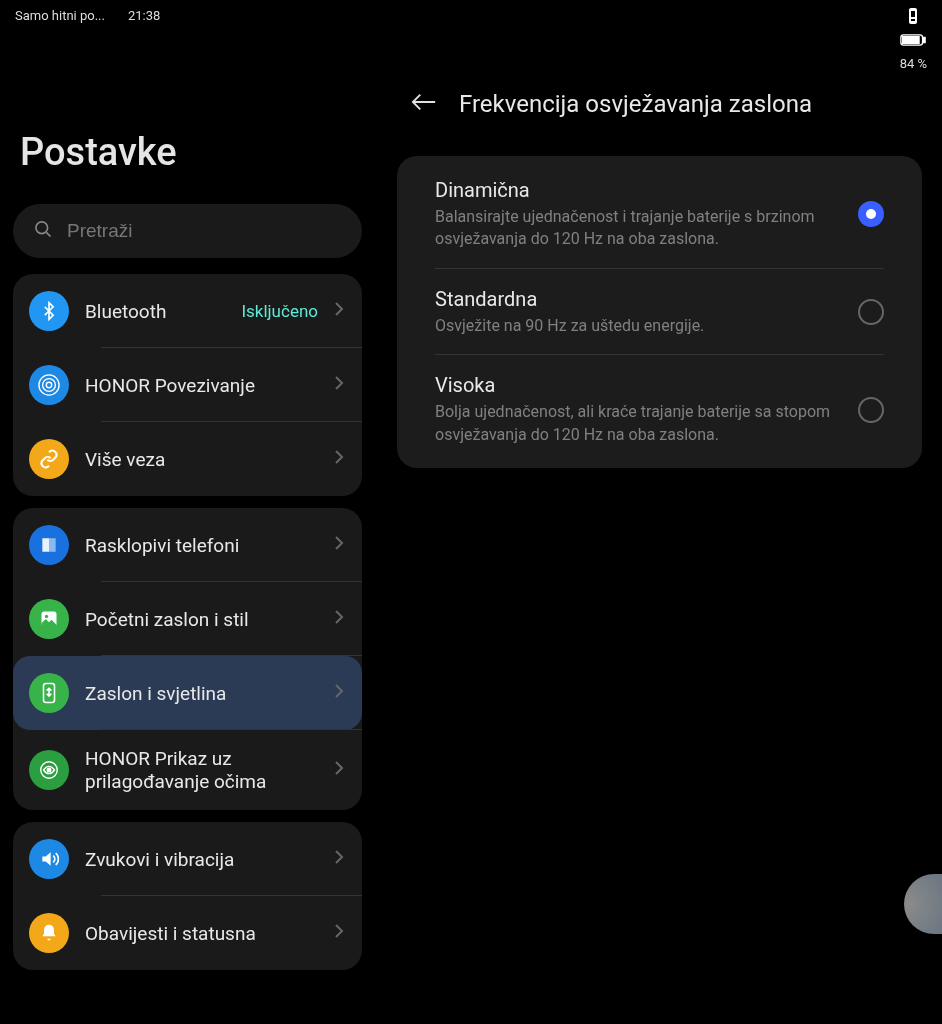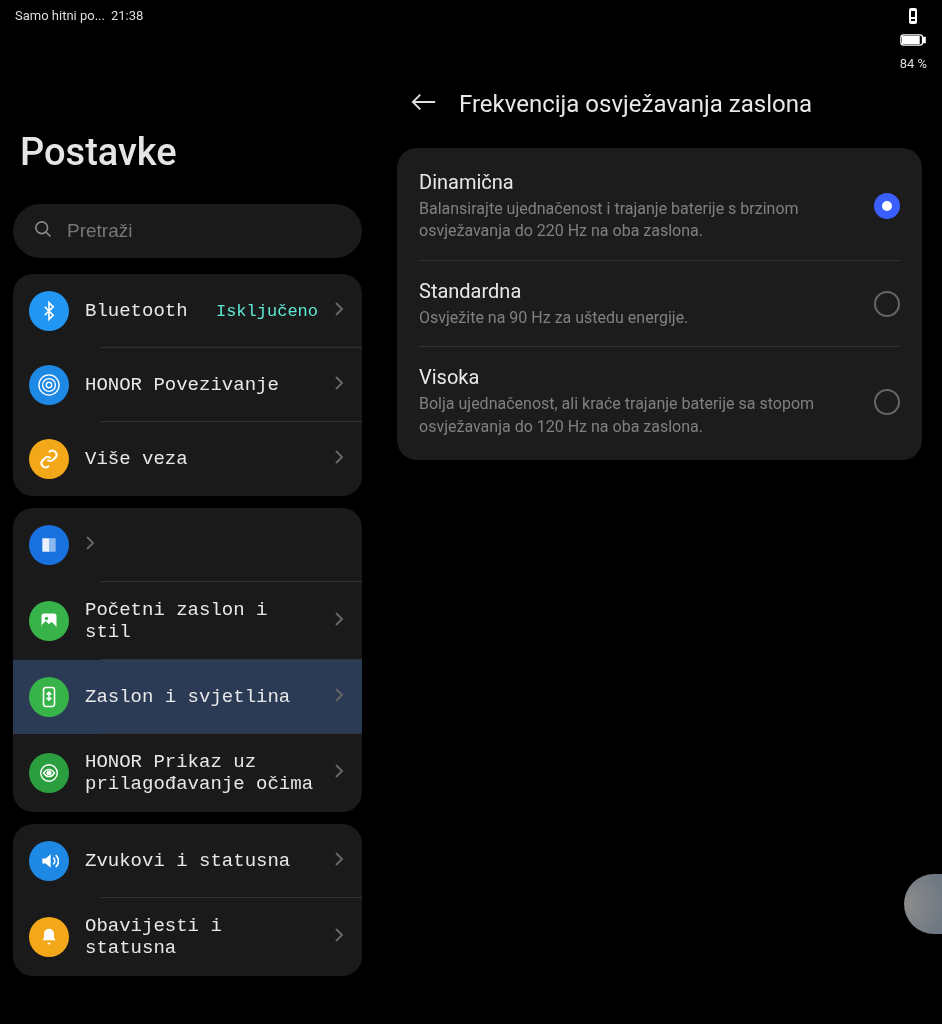--- a/index.html
+++ b/index.html
@@ -34,21 +34,21 @@
   
   .status-bar {
     height: 30px;
     display: flex;
     align-items: center;
     justify-content: space-between;
     padding: 0 15px;
     font-size: 13px;
     color: #ddd;
   }
-  .status-left { display: flex; align-items: center; gap: 6px; }
+  .status-left { display: flex; align-items: center; gap: 23px; }
   .status-right { display: flex; align-items: center; gap: 6px; flex-direction: column; }
   .status-icon { font-size: 14px; }
 
   
   .page-title {
     font-size: 38px;
     font-weight: 500;
     color: #e5e5e5;
     padding: 100px 20px 30px 20px;
   }
@@ -74,31 +74,31 @@
     font-size: 19px;
   }
   .search-input::placeholder { color: #777; }
 
   
   .settings-group {
     background: #1a1a1a;
     border-radius: 20px;
     margin: 0 13px 12px 13px;
     overflow: hidden;
-    font-family: Liberation Mono, monospace;
   }
   .settings-item {
     display: flex;
     align-items: center;
     padding: 17px 18px 17px 16px;
     gap: 16px;
     position: relative;
   }
   .settings-item.active {
     background: #2b3a55;
+    border-radius: 17px;
   }
   .settings-item .divider {
     position: absolute;
     bottom: 0;
     left: 88px;
     right: 0;
     height: 1px;
     background: #333;
   }
   .settings-item:last-child .divider { display: none; }
@@ -136,22 +136,22 @@
   .back-arrow { color: #e0e0e0; }
   .detail-title {
     font-size: 24px;
     font-weight: 400;
     color: #e8e8e8;
   }
 
   .options-card {
     background: #1c1c1c;
     border-radius: 20px;
-    margin: 0 20px;
-    padding: 4px 0;
+    margin: 8px 20px;
+    padding: 4px 16px;
   }
   .option-row {
     display: flex;
     align-items: center;
     padding: 18px 22px 18px 22px;
     gap: 16px;
     position: relative;
   }
   .option-text { flex: 1; }
   .option-title {
@@ -285,20 +285,21 @@
   </div>
 
   <div class="settings-group">
     <div class="settings-item">
       <div class="item-icon ic-foldable">
         <svg width="20" height="20" viewBox="0 0 24 24" fill="#fff">
             <path d="M4 4h8v16H4z" opacity="0.9"></path>
             <path d="M12 4h8v16h-8z" opacity="0.5"></path>
           </svg>
       </div>
+      <span class="item-label">Rasklopivi telefoni</span>
       <span class="chevron"><svg width="10" height="16" viewBox="0 0 10 16" fill="none" stroke="currentColor" stroke-width="2">
             <path d="M2 2l6 6-6 6"></path>
           </svg></span>
       <div class="divider"></div>
     </div>
     <div class="settings-item">
       <div class="item-icon ic-home">
         <svg width="20" height="20" viewBox="0 0 24 24" fill="#fff">
             <rect x="3" y="3" width="18" height="18" rx="3"></rect>
             <circle cx="9" cy="9" r="2" fill="#37b34a"></circle>
@@ -340,21 +341,21 @@
   </div>
 
   <div class="settings-group">
     <div class="settings-item">
       <div class="item-icon ic-sound">
         <svg width="20" height="20" viewBox="0 0 24 24" fill="#fff">
             <path d="M4 9v6h4l6 5V4L8 9H4z"></path>
             <path d="M17 8a5 5 0 0 1 0 8M20 5a9 9 0 0 1 0 14" stroke="#fff" stroke-width="2" fill="none"></path>
           </svg>
       </div>
-      <span class="item-label">Zvukovi i statusna</span>
+      <span class="item-label">Zvukovi i vibracija</span>
       <span class="chevron"><svg width="10" height="16" viewBox="0 0 10 16" fill="none" stroke="currentColor" stroke-width="2">
             <path d="M2 2l6 6-6 6"></path>
           </svg></span>
       <div class="divider"></div>
     </div>
     <div class="settings-item">
       <div class="item-icon ic-notif">
         <svg width="20" height="20" viewBox="0 0 24 24" fill="#fff">
             <path d="M12 2a6 6 0 0 0-6 6v5l-2 3h16l-2-3V8a6 6 0 0 0-6-6zM10 19a2 2 0 0 0 4 0"></path>
           </svg>
@@ -406,21 +407,21 @@
           <path d="M26 10H2M10 2L2 10l8 8"></path>
         </svg>
     </span>
     <span class="detail-title">Frekvencija osvježavanja zaslona</span>
   </div>
 
   <div class="options-card">
     <div class="option-row">
       <div class="option-text">
         <div class="option-title">Dinamična</div>
-        <div class="option-desc">Balansirajte ujednačenost i trajanje baterije s brzinom osvježavanja do 220 Hz na oba zaslona.</div>
+        <div class="option-desc">Balansirajte ujednačenost i trajanje baterije s brzinom osvježavanja do 120 Hz na oba zaslona.</div>
       </div>
       <div class="radio selected"></div>
       <div class="option-divider"></div>
     </div>
     <div class="option-row">
       <div class="option-text">
         <div class="option-title">Standardna</div>
         <div class="option-desc">Osvježite na 90 Hz za uštedu energije.</div>
       </div>
       <div class="radio"></div>

